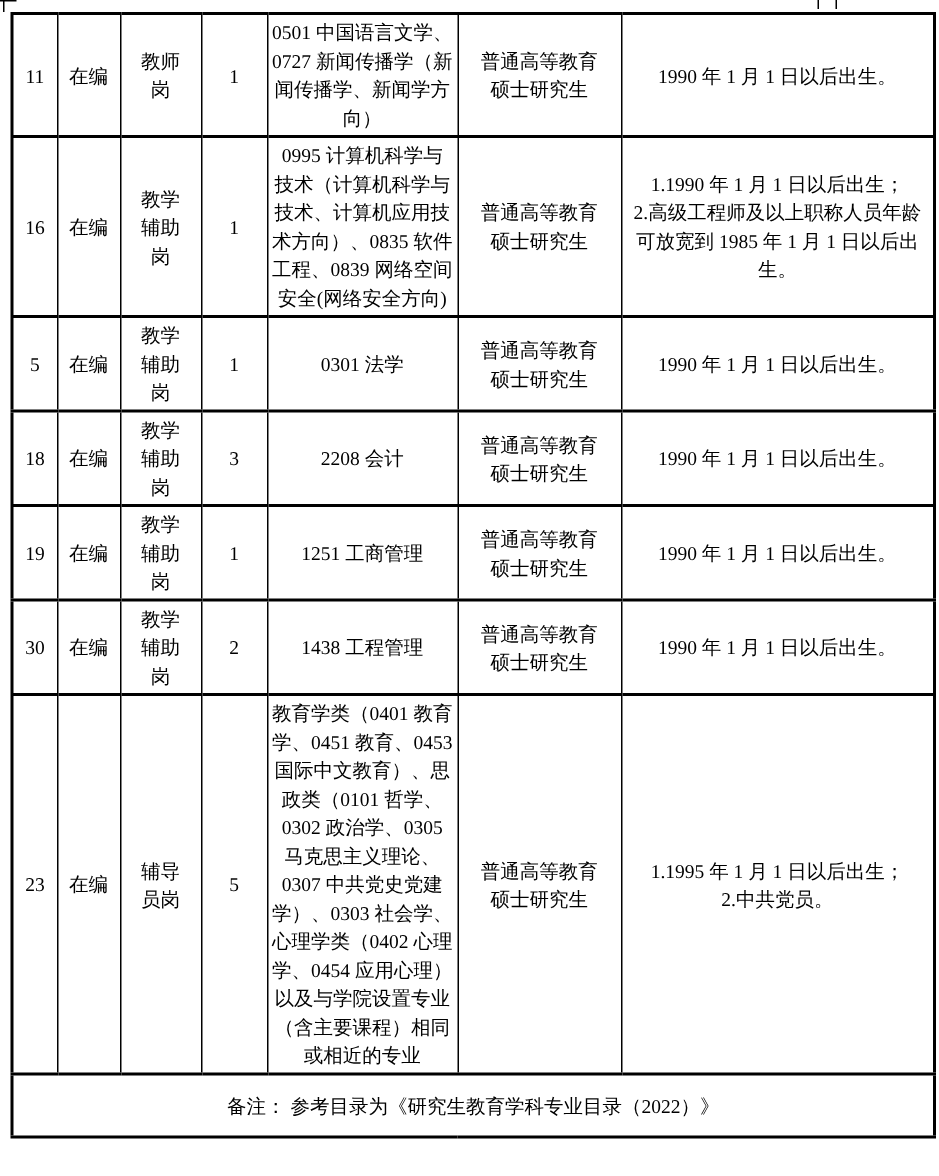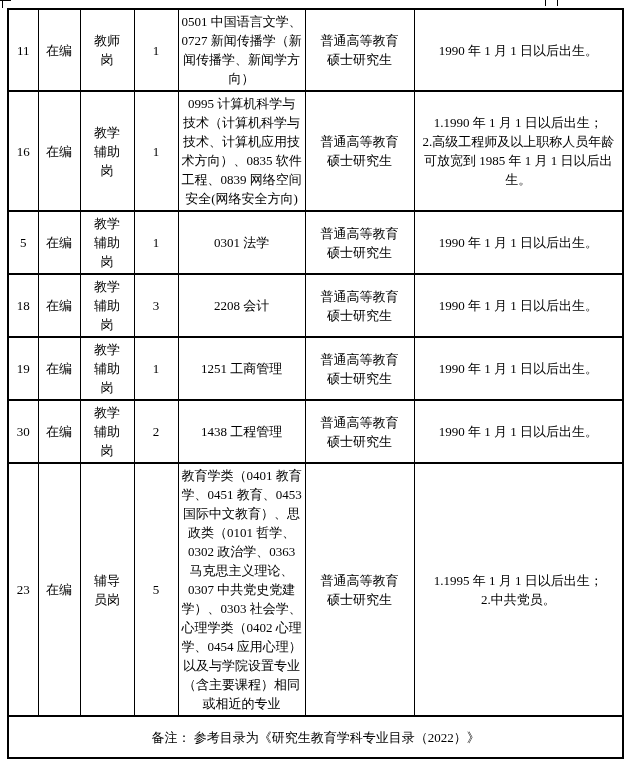--- a/index.html
+++ b/index.html
@@ -174,21 +174,21 @@
       <tr class="row-21">
         <td>23</td>
         <td>在编</td>
         <td>辅导
 员岗</td>
         <td>5</td>
         <td>教育学类（0401 教育
 学、0451 教育、0453
 国际中文教育）、思
 政类（0101 哲学、
-0302 政治学、0363
+0302 政治学、0305
 马克思主义理论、
 0307 中共党史党建
 学）、0303 社会学、
 心理学类（0402 心理
 学、0454 应用心理）
 以及与学院设置专业
 （含主要课程）相同
 或相近的专业</td>
         <td>普通高等教育
 硕士研究生</td>

